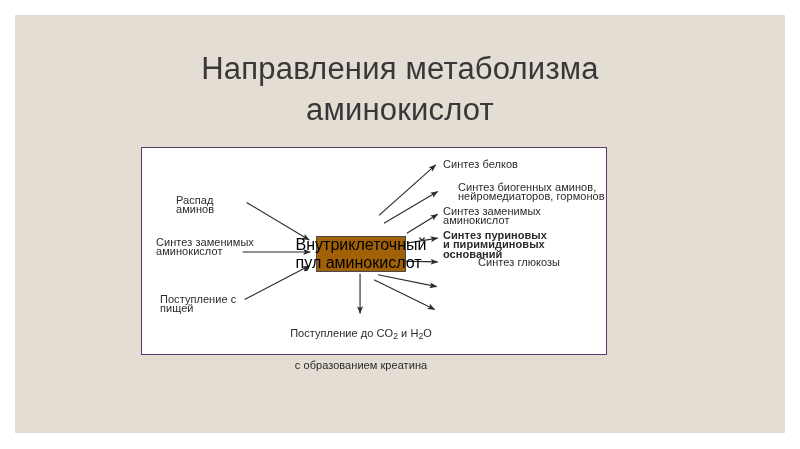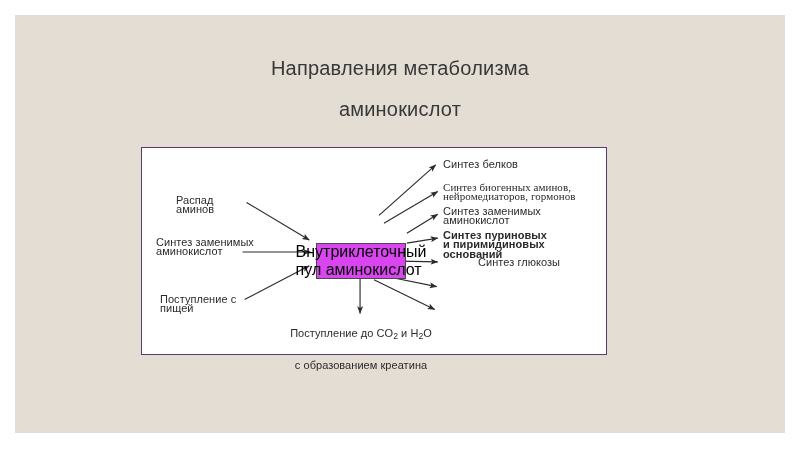--- a/index.html
+++ b/index.html
@@ -22,21 +22,21 @@
     height: 418px;
     background: #e3ddd3;
     overflow: hidden;
   }
   #slide-title {
     position: absolute;
     left: 60px;
     top: 33px;
     width: 650px;
     text-align: center;
-    font-size: 20px;
+    font-size: 31px;
     line-height: 41px;
     color: #383838;
     font-family: "Liberation Sans", sans-serif;
     font-weight: 400;
     letter-spacing: 0.2px;
     white-space: pre-line;
   }
   #diagram-frame {
     position: absolute;
     left: 126px;
@@ -62,25 +62,25 @@
     color: #2b2b2b;
     white-space: pre-line;
     letter-spacing: 0.05px;
   }
   .dlabel.right { text-align: left; }
   .dlabel.left  { text-align: left; }
   .dlabel.center{ text-align: center; }
   #pool-box {
     position: absolute;
     left: 174px;
-    top: 95px;
+    top: 88px;
     width: 90px;
     height: 36px;
     border: 1px solid #4a4a4a;
-    background: #d946ef;
+    background: #a16207;
     box-sizing: border-box;
     display: flex;
     align-items: center;
     justify-content: center;
   }
   .sub { font-size: 0.78em; vertical-align: -0.22em; }
 </style>
 </head>
 <body>
 
@@ -123,21 +123,21 @@
       <span>Внутриклеточный
 пул аминокислот</span>
     </div>
 
     <div class="dlabel left" style="left:34px; top:48px; width:76px;">Распад аминов</div>
     <div class="dlabel left" style="left:14px; top:90px; width:100px;">Синтез заменимых
 аминокислот</div>
     <div class="dlabel left" style="left:4px; top:147px; width:108px;padding-left:14px;">Поступление с пищей</div>
 
     <div class="dlabel right" style="left:301px; top:12px; width:160px;">Синтез белков</div>
-    <div class="dlabel right" style="left:301px; top:35px; width:162px;font-family:Liberation Serif, serif;">Синтез биогенных аминов,
+    <div class="dlabel right" style="left:316px; top:35px; width:162px;">Синтез биогенных аминов,
 нейромедиаторов, гормонов</div>
     <div class="dlabel right" style="left:301px; top:59px; width:160px;">Синтез заменимых
 аминокислот</div>
     <div class="dlabel right" style="left:301px; top:83px; width:162px;font-weight:bold;">Синтез пуриновых
 и пиримидиновых оснований</div>
     <div class="dlabel right" style="left:301px; top:110px; width:160px;margin-left:35px;">Синтез глюкозы</div>
 
     <div class="dlabel center" style="left:139px; top:172px; width:160px;">
       <span><span>Поступление до CO</span><span class="sub">2</span><span> и H</span><span class="sub">2</span><span>O</span></span>
       <br>

